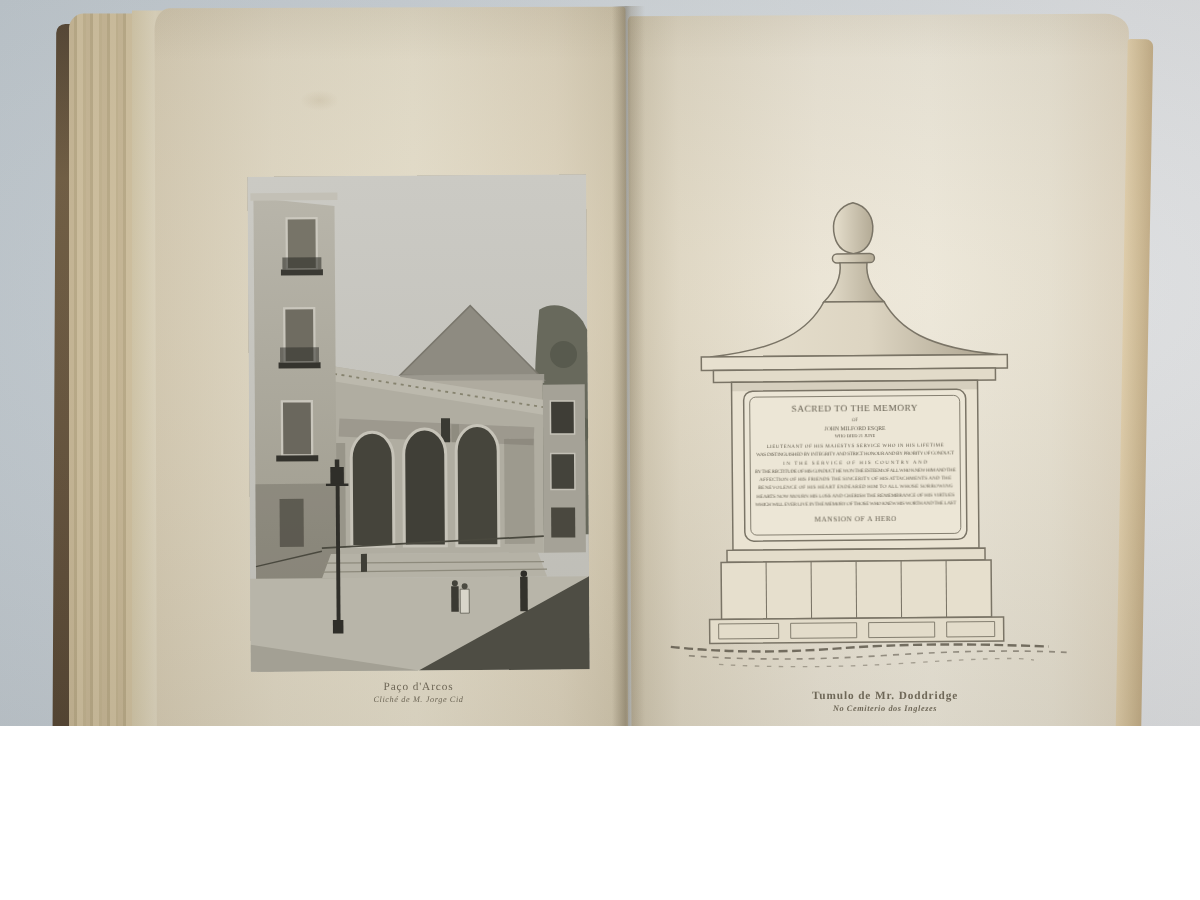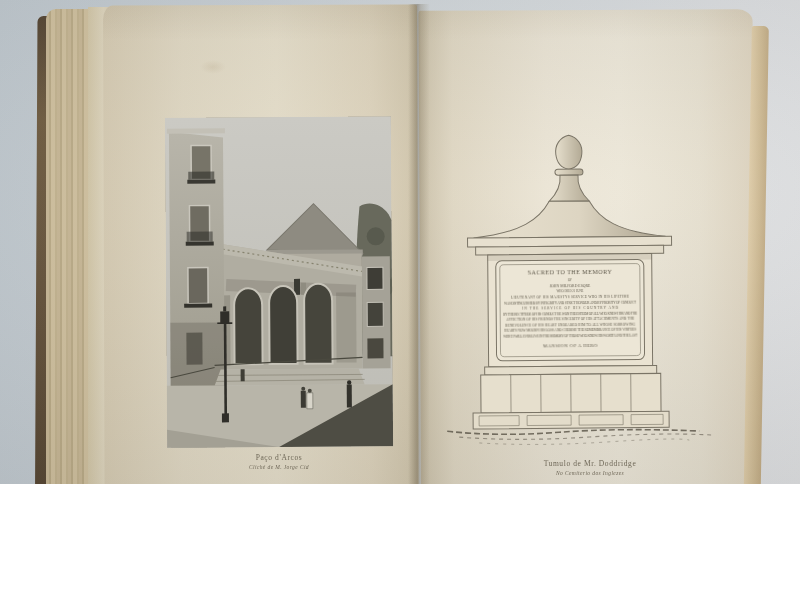--- a/index.html
+++ b/index.html
@@ -38,21 +38,21 @@
     background:repeating-linear-gradient(180deg,#dccfaa 0 2px,#cbb78e 2px 4px);transform:rotate(.2deg);}
   .fox1,.fox2{position:absolute;border-radius:50%;}
   .fox1{left:200px;top:60px;width:26px;height:14px;background:radial-gradient(rgba(150,125,80,.14),rgba(0,0,0,0) 70%);}
   .fox2{left:640px;top:520px;width:30px;height:16px;background:radial-gradient(rgba(150,125,80,.12),rgba(0,0,0,0) 70%);}
   .plate-left{position:absolute;left:166px;top:117px;width:226px;height:330px;z-index:5;
     box-shadow:inset 0 0 6px rgba(80,78,70,.35);transform:rotate(-.4deg);}
   .caption{position:absolute;z-index:5;text-align:center;color:#6e6757;}
   .caption .l1{font-size:7.5px;letter-spacing:.6px;filter:blur(.35px);}
   .caption .l2{font-size:5.5px;letter-spacing:.4px;margin-top:2px;filter:blur(.4px);font-style:italic;}
   .caption-left{left:166px;top:453px;width:226px;}
-  .caption-right{left:450px;top:459px;width:280px;}
+  .caption-right{left:450px;top:459px;width:280px;font-weight:bold;}
   .drawing-right{position:absolute;left:438px;top:120px;width:302px;height:344px;z-index:5;transform:rotate(-.5deg);}
   .inscr{filter:blur(.30px);}
 </style>
 </head>
 <body>
 
 <div class="photo">
 
   <div class="book-shadow"></div>
   <div class="spine-edge"></div>

